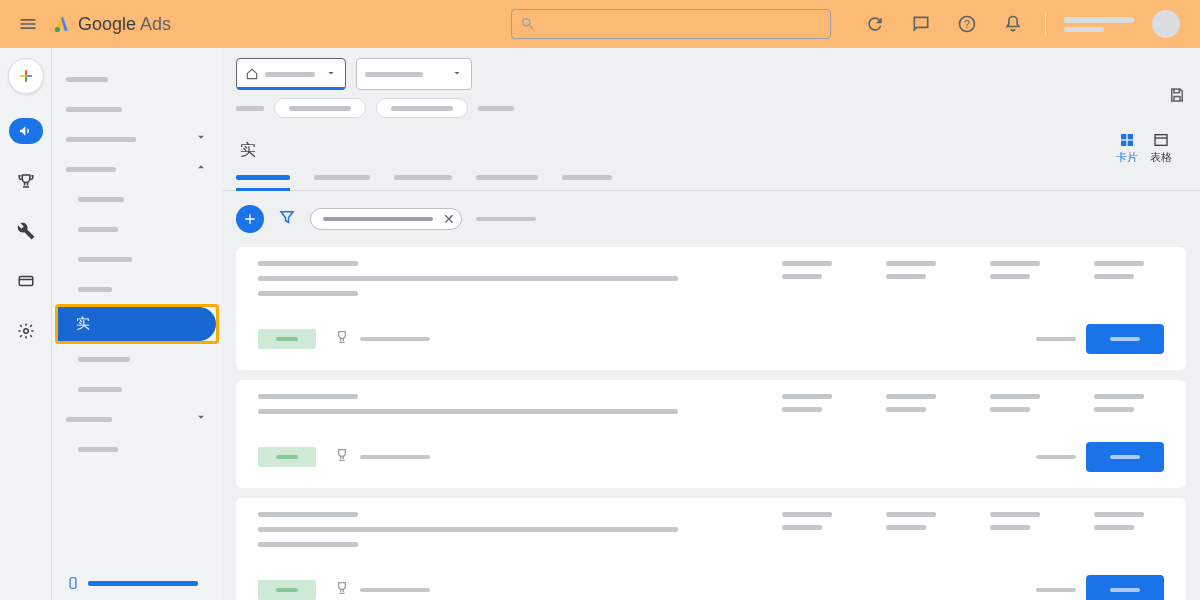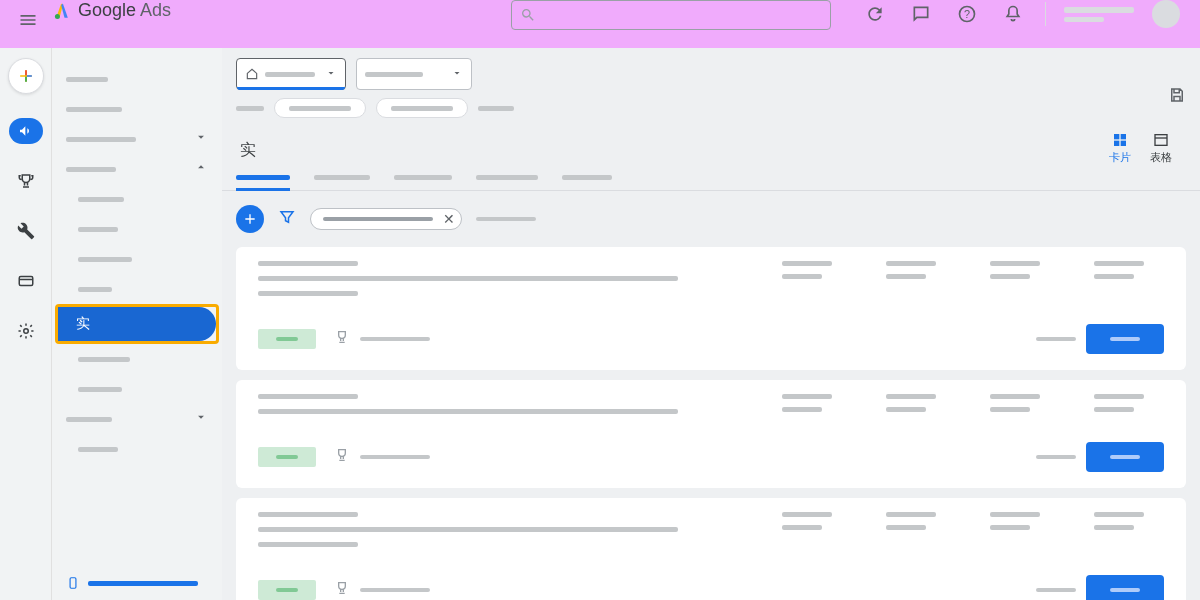--- a/index.html
+++ b/index.html
@@ -1,19 +1,19 @@
 <!DOCTYPE html>
 <html><head>
 <meta charset="utf-8">
 <style>
 * { box-sizing: border-box; margin: 0; padding: 0; }
 body { font-family: Arial, sans-serif; background: #fff; overflow: hidden; width: 1200px; height: 600px; }
 
 
-.header { height: 48px; display: flex; align-items: flex-start; padding: 0 8px; background: #f0abfc; }
+.header { height: 48px; display: flex; align-items: center; padding: 0 8px; background: #fdba74; }
 .hamburger { width: 40px; height: 40px; display: flex; align-items: center; justify-content: center; cursor: pointer; }
 .logo-group { display: flex; align-items: center; gap: 6px; margin-left: 4px; }
 .logo-mark { width: 20px; height: 20px; }
 .logo-text { font-size: 18px; color: #5f6368; }
 .logo-text b { color: #3c4043; font-weight: 500; }
 .search-box { margin-left: 340px; width: 320px; height: 30px; border: 1px solid #9aa0a6; border-radius: 4px; display: flex; align-items: center; padding: 0 8px; }
 .search-box svg { flex-shrink: 0; }
 .header-right { margin-left: auto; display: flex; align-items: center; gap: 18px; padding-right: 12px; }
 .icon-btn { width: 28px; height: 28px; display: flex; align-items: center; justify-content: center; cursor: pointer; color: #5f6368; }
 .vdiv { width: 1px; height: 24px; background: #dadce0; }
@@ -45,21 +45,21 @@
 .dd.active::after { content: ''; position: absolute; left: 0; right: 0; bottom: -1px; height: 3px; background: #1a73e8; border-radius: 0 0 3px 3px; }
 .dd-ph { height: 5px; background: #c4c7c9; border-radius: 2px; }
 .dd-caret { margin-left: auto; color: #5f6368; }
 
 .breadcrumb { padding: 4px 14px 8px; display: flex; align-items: center; gap: 10px; }
 .bc-item { height: 5px; background: #c4c7c9; border-radius: 2px; }
 .bc-pill { height: 20px; border: 1px solid #dadce0; border-radius: 10px; background: #fff; padding: 0 14px; display: flex; align-items: center; }
 
 .section-head { padding: 6px 14px 0; display: flex; align-items: flex-end; }
 .section-title { font-size: 16px; color: #3c4043; margin-bottom: 6px; margin-left: 4px; }
-.view-toggles { margin-left: auto; display: flex; gap: 19px; padding-right: 14px; padding-bottom: 2px; }
+.view-toggles { margin-left: auto; display: flex; gap: 12px; padding-right: 14px; padding-bottom: 2px; }
 .vt { display: flex; flex-direction: column; align-items: center; gap: 2px; font-size: 11px; cursor: pointer; }
 .vt.active { color: #1a73e8; }
 .vt:not(.active) { color: #3c4043; }
 
 .tabs { padding: 0 14px; display: flex; gap: 24px; border-bottom: 1px solid #dadce0; }
 .tab { padding: 8px 0 10px; cursor: pointer; position: relative; }
 .tab-ph { width: 54px; height: 5px; background: #c4c7c9; border-radius: 2px; }
 .tab.active .tab-ph { background: #1a73e8; }
 .tab.active::after { content: ''; position: absolute; left: 0; right: 0; bottom: -1px; height: 3px; background: #1a73e8; }
 

